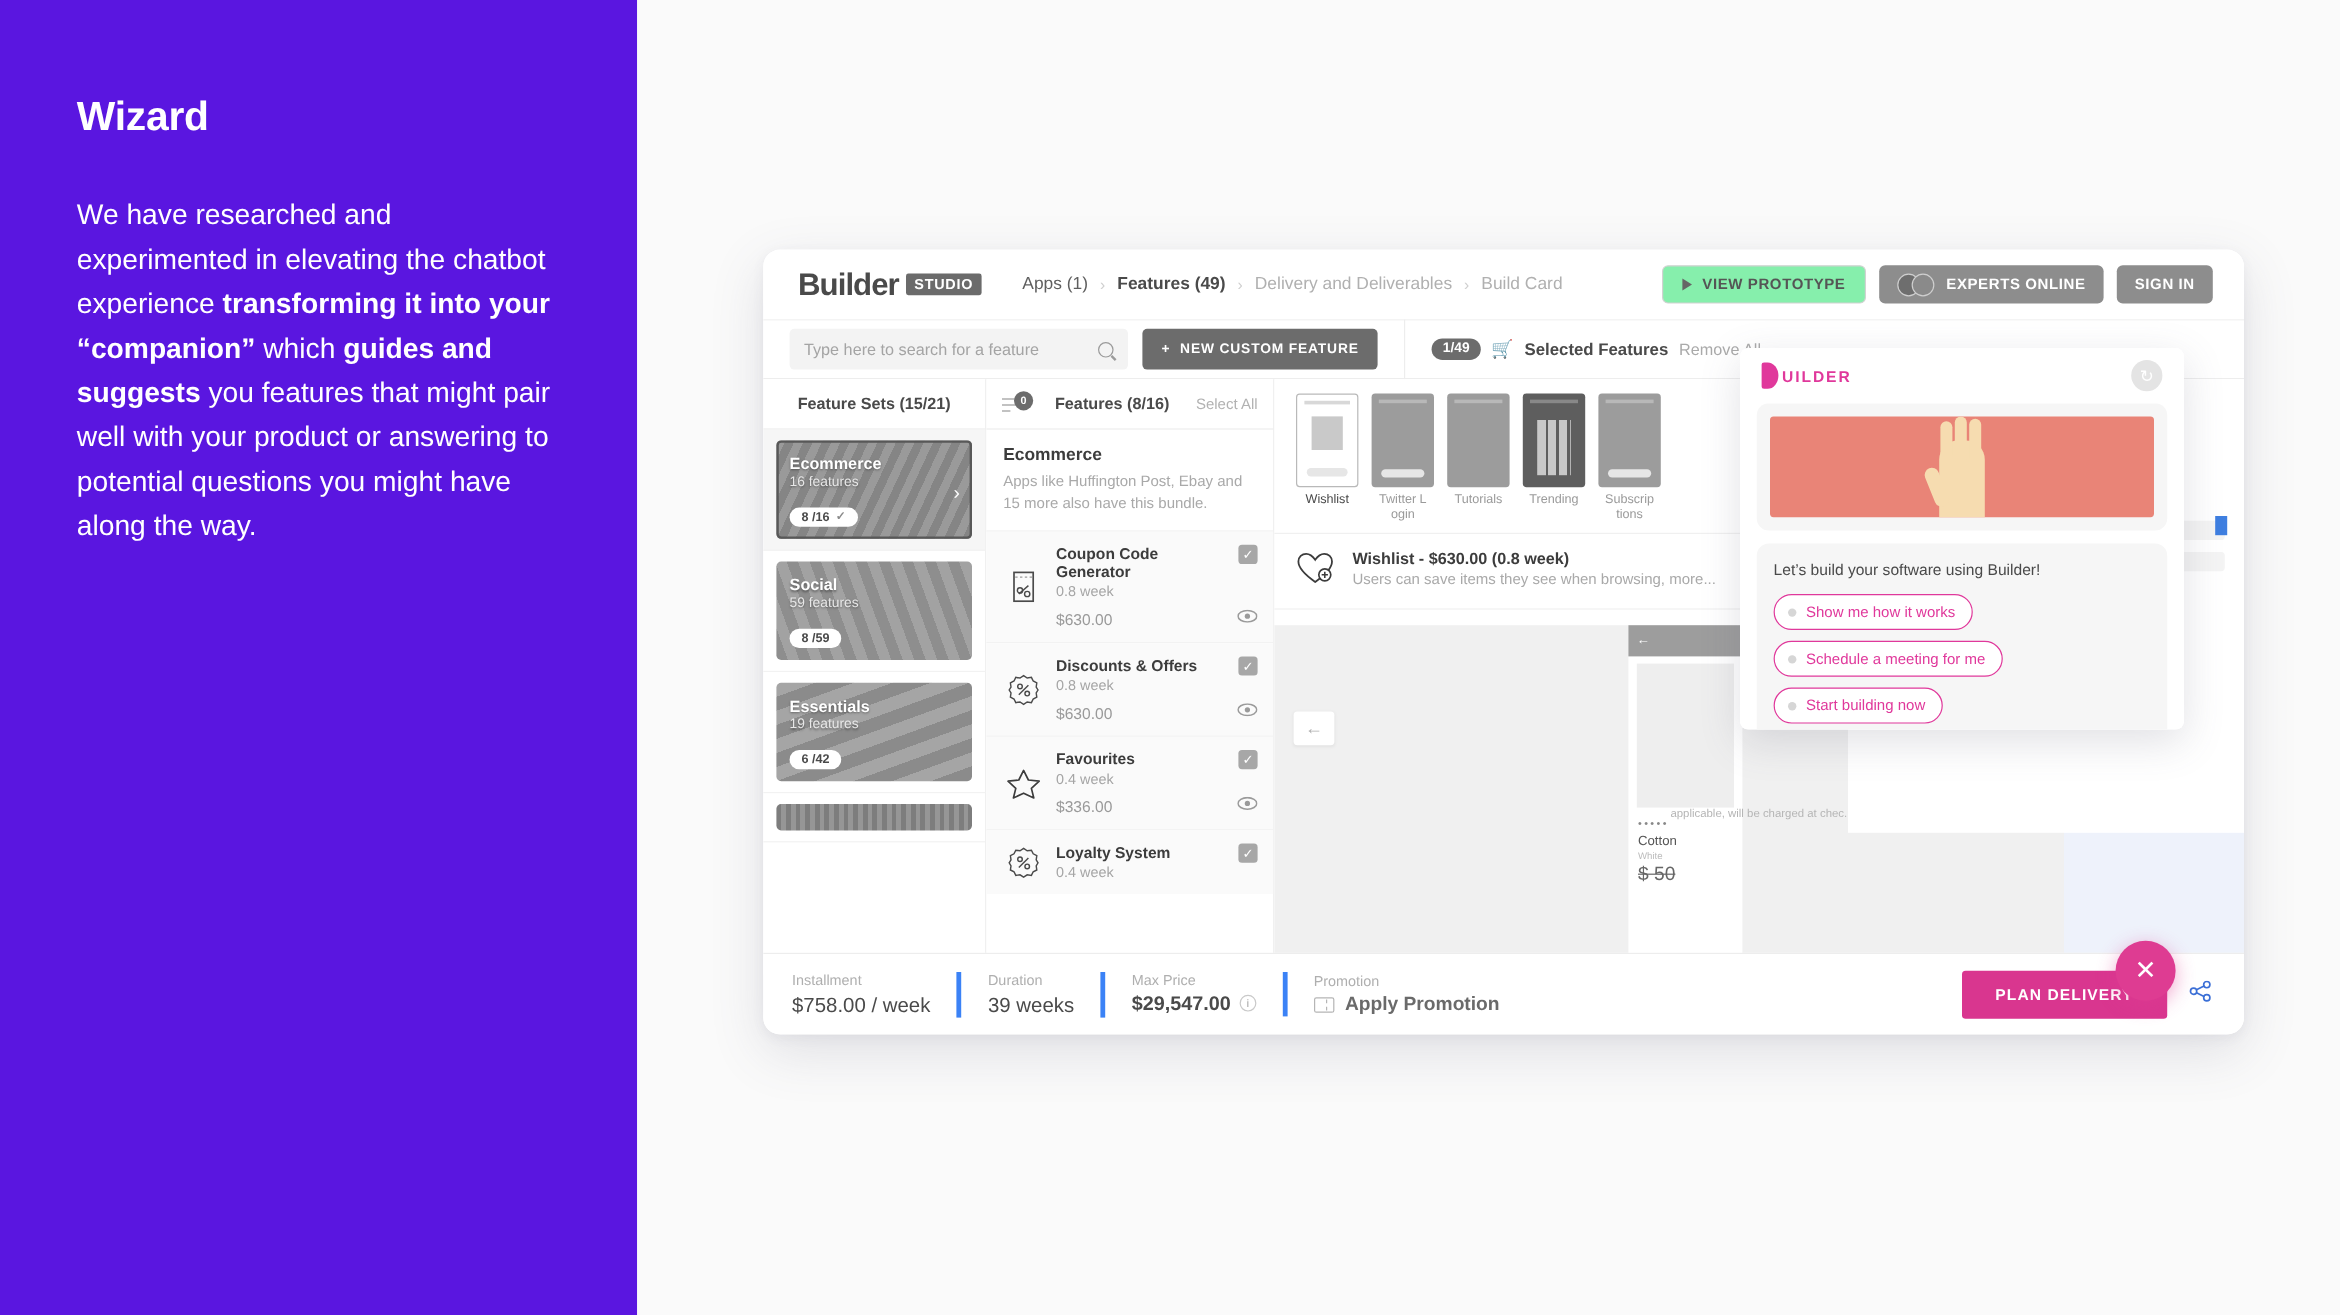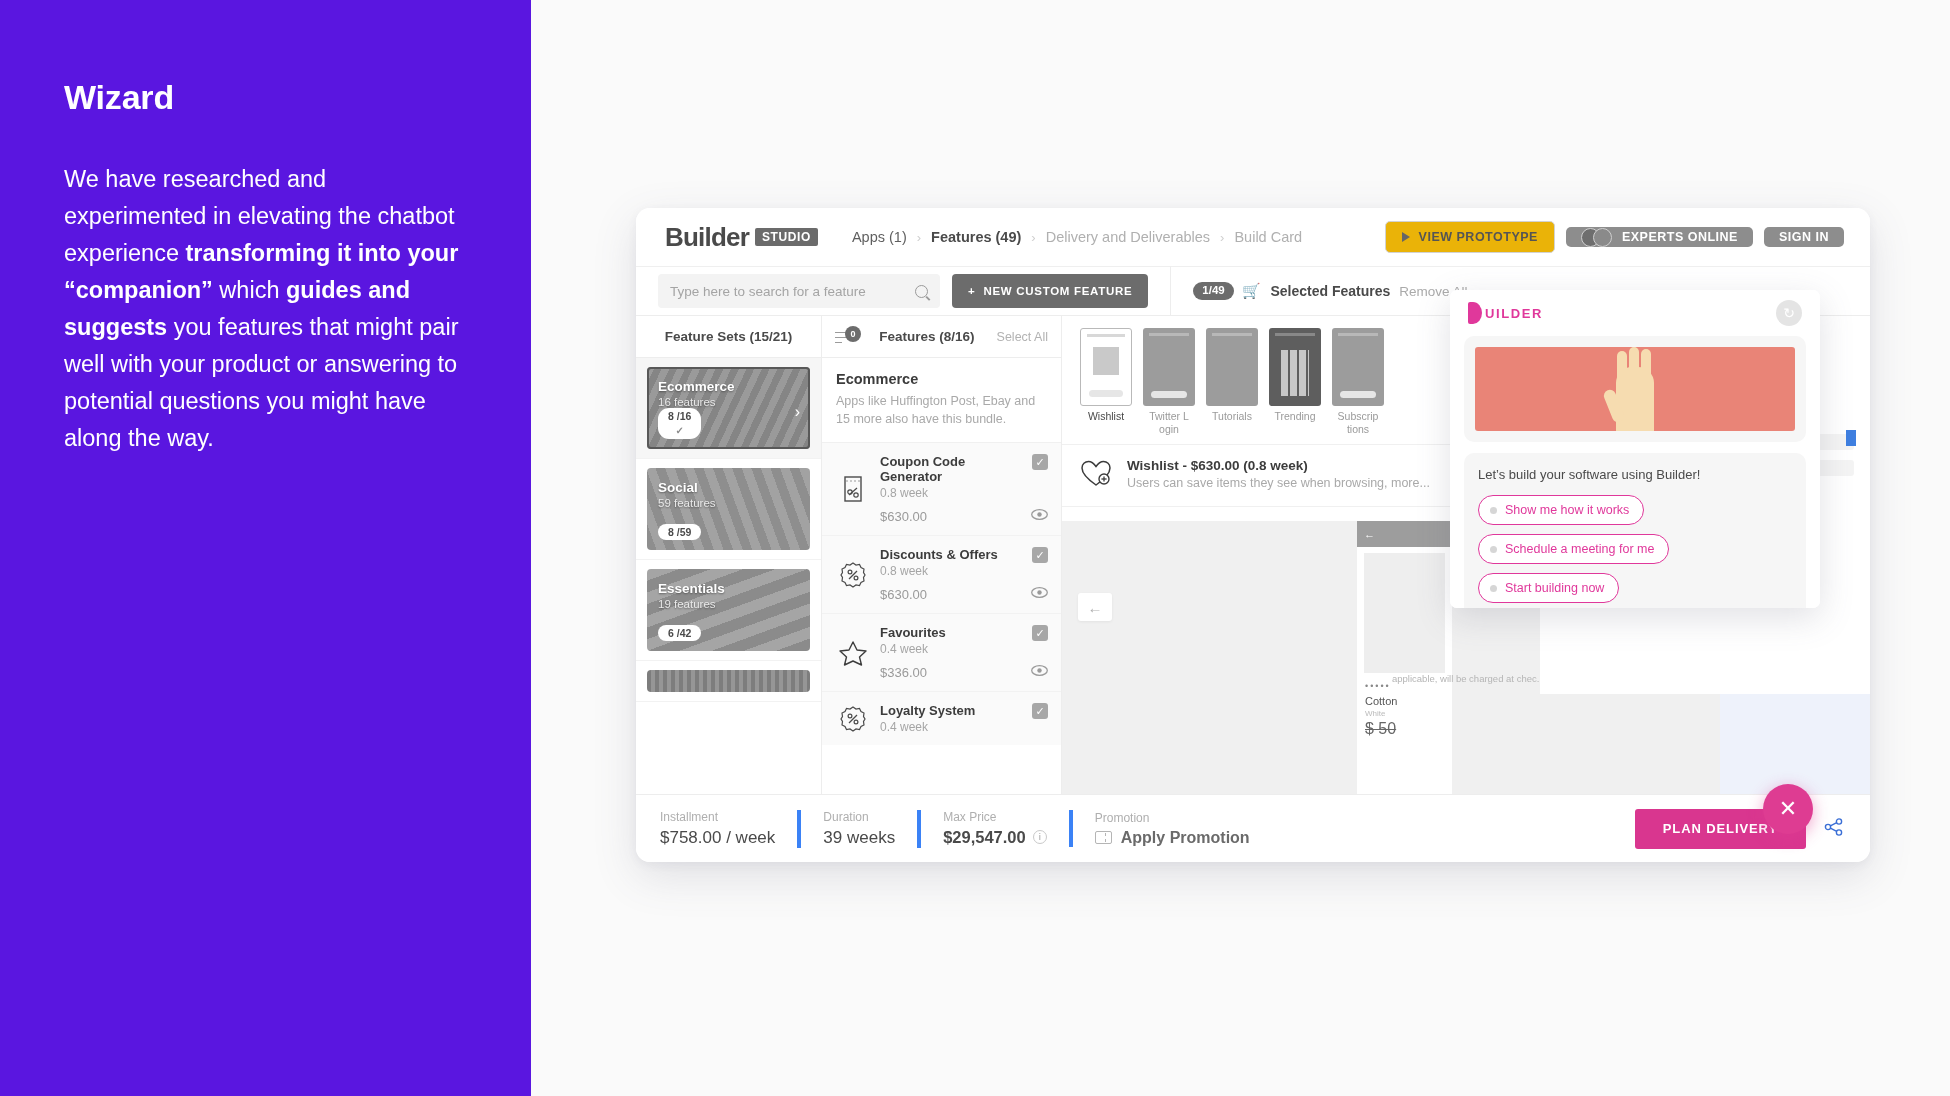--- a/index.html
+++ b/index.html
@@ -74,27 +74,27 @@
     line-height: 1;
   }
   #breadcrumb { display: flex; align-items: center; margin-left: 34px; gap: 10px; }
   .bc-item { font-size: 14.5px; color: #b0b0b0; white-space: nowrap; }
   .bc-item.active { color: #4a4a4a; font-weight: bold; }
   .bc-item.semi { color: #5f5f5f; }
   .bc-sep { color: #cfcfcf; font-size: 13px; }
 
   #topbar-actions { margin-left: auto; display: flex; align-items: center; gap: 11px; }
   .btn-outline {
-    border: 1px solid #d2d2d2; border-radius: 5px; background: #eab308;
+    border: 1px solid #d2d2d2; border-radius: 5px; background: #86efac;
     height: 32px; padding: 0 16px; display: flex; align-items: center; gap: 9px;
     font-size: 12.5px; font-weight: bold; color: #555; letter-spacing: 0.5px;
     cursor: pointer;
   }
   .btn-gray {
-    background: #8d8d8d; border: none; border-radius: 5px; height: 20px;
+    background: #8d8d8d; border: none; border-radius: 5px; height: 32px;
     padding: 0 15px; display: flex; align-items: center; gap: 10px;
     font-size: 12.5px; font-weight: bold; color: #fff; letter-spacing: 0.5px;
     cursor: pointer;
   }
   .tri { width: 0; height: 0; border-left: 8px solid #666; border-top: 5px solid transparent; border-bottom: 5px solid transparent; }
   .avatars { display: flex; }
   .av { width: 19px; height: 19px; border-radius: 50%; background: #6e6e6e; border: 1.6px solid #cfcfcf; }
   .av:nth-child(2) { margin-left: -7px; background: #8a8a8a; }
 
   
@@ -153,21 +153,21 @@
   .set-card.active { outline: 2.5px solid #585858; outline-offset: -2px; }
   .set-card.c1 { background: repeating-linear-gradient(115deg,#9a9a9a 0 7px,#858585 7px 14px), linear-gradient(#999,#777); }
   .set-card.c2 { background: repeating-linear-gradient(70deg,#8e8e8e 0 9px,#a2a2a2 9px 18px); }
   .set-card.c3 { background: repeating-linear-gradient(160deg,#a5a5a5 0 11px,#8b8b8b 11px 22px); }
   .set-card.c4 { background: repeating-linear-gradient(90deg,#7d7d7d 0 4px,#969696 4px 8px); }
   .set-name { position: absolute; left: 11px; top: 12px; color: #fff; font-size: 13.5px; font-weight: bold; text-shadow: 0 1px 2px rgba(0,0,0,.4); }
   .set-sub { position: absolute; left: 11px; top: 29px; color: #e8e8e8; font-size: 11.5px; text-shadow: 0 1px 2px rgba(0,0,0,.4); }
   .set-badge {
     position: absolute; left: 11px; bottom: 10px; background: #fff;
     border-radius: 11px; padding: 3px 10px; font-size: 10.5px; font-weight: bold;
-    color: #4a4a4a; display: flex; align-items: center; gap: 5px; line-height: 1; flex-direction: column;
+    color: #4a4a4a; display: flex; align-items: center; gap: 5px; line-height: 1;
   }
   .set-chev { position: absolute; right: 10px; bottom: 28px; color: #fff; font-size: 16px; }
   .tick { color: #8a8a8a; font-size: 10px; }
 
   
   #col-features { width: 240px; border-right: 1px solid #ededed; background: #fff; }
   #feat-head {
     height: 42px; display: flex; align-items: center; gap: 10px;
     padding: 0 13px; border-bottom: 1px solid #ededed;
   }

